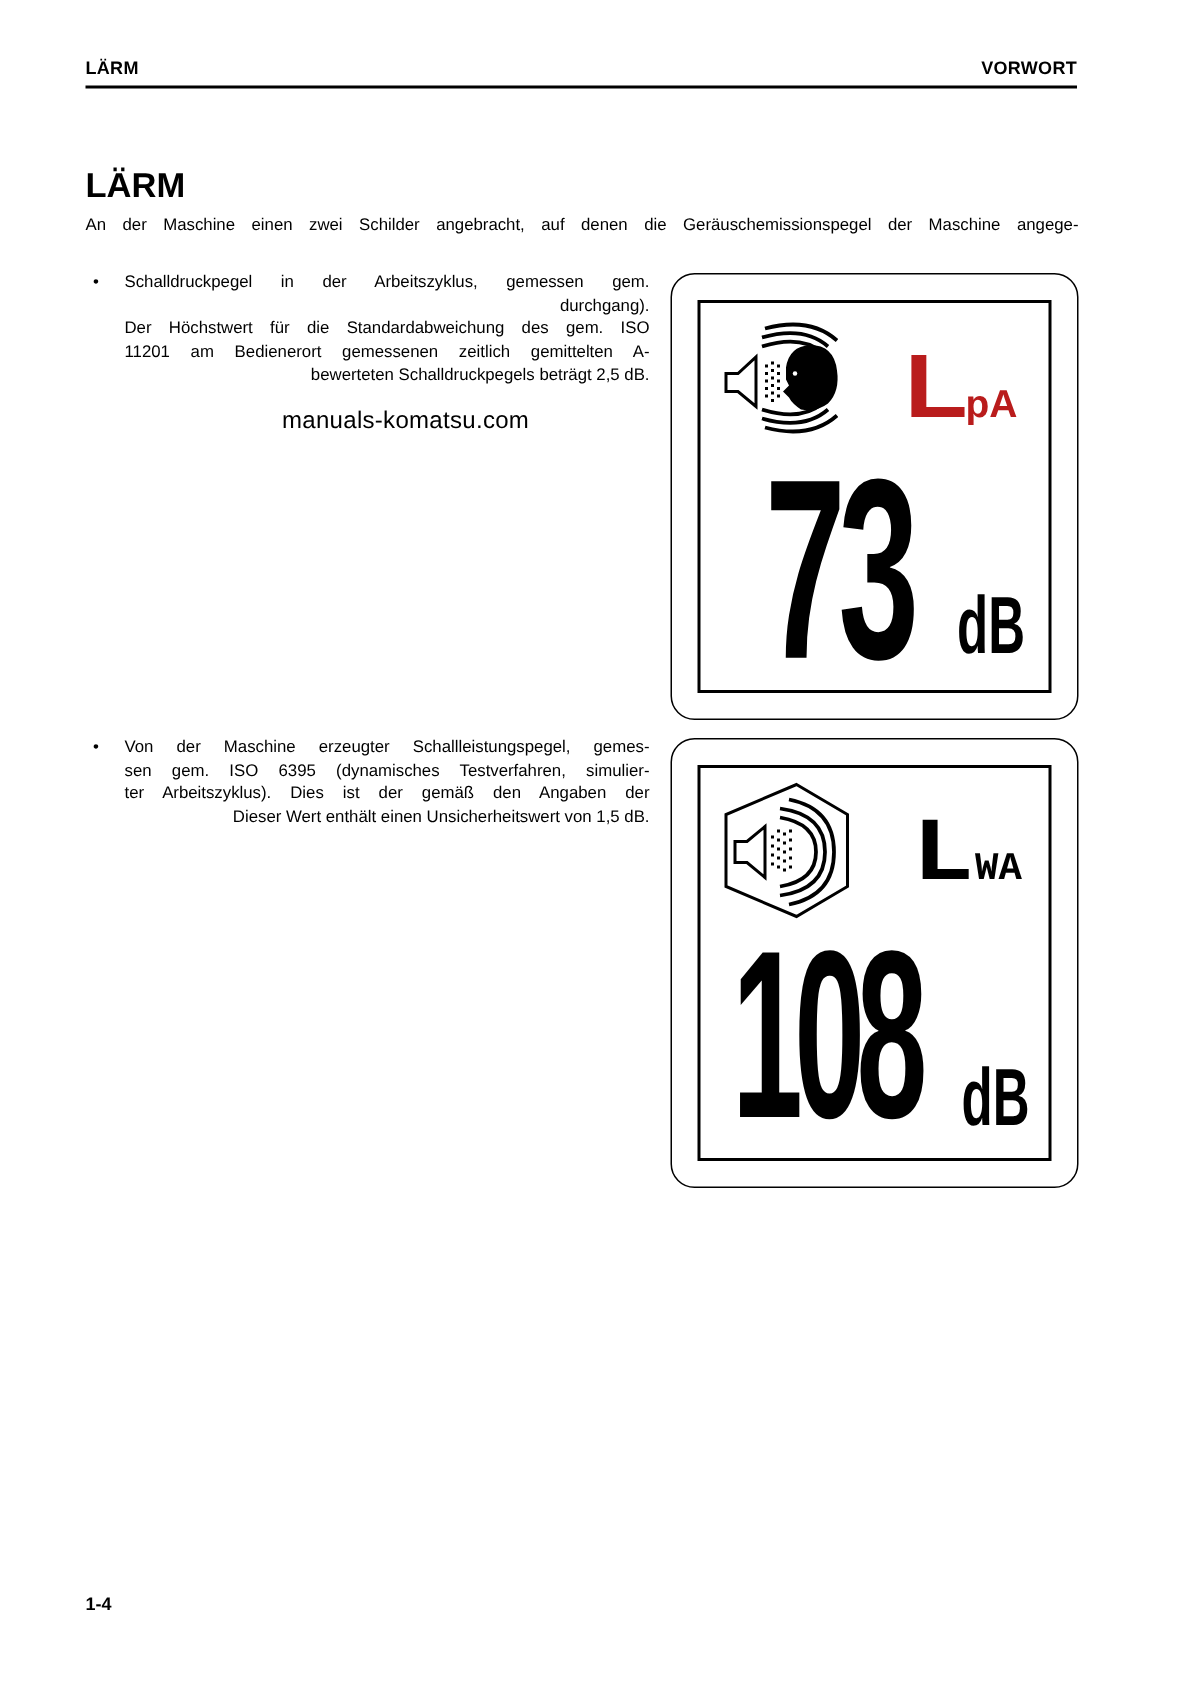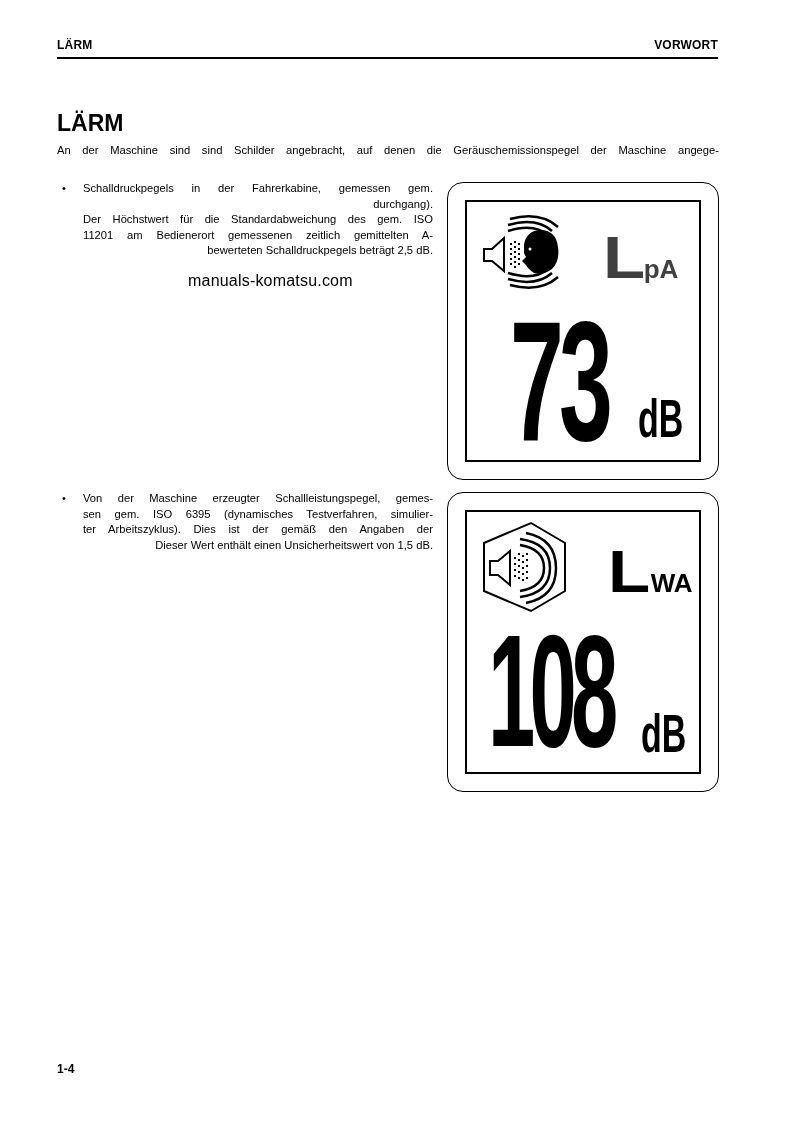--- a/index.html
+++ b/index.html
@@ -22,26 +22,26 @@
 </head>
 <body>
 
 <div class="hdr-left">LÄRM</div>
 <div class="hdr-right">VORWORT</div>
 <div class="hdr-rule"></div>
 
 <h1 class="title">LÄRM</h1>
 
 <div class="intro">
-  <span style="display:block;text-align:justify;text-align-last:justify;">An der Maschine sind sind Schilder angebracht, auf denen die Geräuschemissionspegel der Maschine angege-</span>
+  <span style="display:block;text-align:justify;text-align-last:justify;">An der Maschine einen zwei Schilder angebracht, auf denen die Geräuschemissionspegel der Maschine angege-</span>
 </div>
 
 <div class="bullet" style="top:181px;">•</div>
 <div class="btext" style="top:181px;">
-  <span class="line">Schalldruckpegels in der Fahrerkabine, gemessen gem.</span>
+  <span class="line">Schalldruckpegel in der Arbeitszyklus, gemessen gem.</span>
   <span class="last">durchgang).</span>
   <span class="line">Der Höchstwert für die Standardabweichung des gem. ISO</span>
   <span class="line">11201 am Bedienerort gemessenen zeitlich gemittelten A-</span>
   <span class="last">bewerteten Schalldruckpegels beträgt 2,5 dB.</span>
 </div>
 
 <div class="watermark">manuals-komatsu.com</div>
 
 <div class="bullet" style="top:491px;">•</div>
 <div class="btext" style="top:491px;">
@@ -77,21 +77,21 @@
       <path d="M76,62 Q78,48 92,47 Q108,47 110,64 Q112,78 104,86 Q96,92 86,90 Q80,86 78,82 L74,78 L78,74 L76,70 Z" fill="#000"></path>
       <circle cx="82" cy="66" r="1.5" fill="#fff"></circle>
       <path d="M60,42 Q88,34 104,48" fill="none" stroke="#000" stroke-width="2.5"></path>
       <path d="M60,48 Q86,40 100,52" fill="none" stroke="#000" stroke-width="2.5"></path>
       <path d="M62,36 Q92,28 110,44" fill="none" stroke="#000" stroke-width="2.5"></path>
       <path d="M60,96 Q88,104 104,90" fill="none" stroke="#000" stroke-width="2.5"></path>
       <path d="M60,90 Q86,98 100,86" fill="none" stroke="#000" stroke-width="2.5"></path>
       <path d="M62,102 Q92,110 110,94" fill="none" stroke="#000" stroke-width="2.5"></path>
     </g>
   </svg>
-  <div style="position:absolute;left:155px;top:40px;font-family:'Liberation Sans',sans-serif;font-weight:bold;color:#404040;white-space:nowrap;">
+  <div style="position:absolute;left:155px;top:40px;font-family:'Liberation Sans',sans-serif;font-weight:bold;color:#b91c1c;white-space:nowrap;">
     <span style="font-size:60px;letter-spacing:-2px;display:inline-block;transform:scaleX(1.15);transform-origin:left;">L</span><span style="font-size:26px;margin-left:6px;">pA</span>
   </div>
   <div style="position:absolute;left:62px;top:112px;font-family:'Liberation Sans',sans-serif;font-weight:bold;color:#000;white-space:nowrap;line-height:1;">
     <span style="font-size:118px;display:inline-block;transform:scaleY(1.45) scaleX(0.82);transform-origin:top left;letter-spacing:-6px;">73</span>
   </div>
   <div style="position:absolute;left:190px;top:205px;font-family:'Liberation Sans',sans-serif;font-weight:bold;font-size:40px;transform:scaleY(1.35) scaleX(0.85);transform-origin:top left;">dB</div>
 </div>
 
 <div class="sign" style="top:492px;height:298px;">
   <div class="sign-inner"></div>
@@ -118,21 +118,21 @@
           <rect x="78" y="66" width="2" height="2"></rect>
           <rect x="78" y="72" width="2" height="2"></rect>
           <rect x="78" y="78" width="2" height="2"></rect>
           <rect x="78" y="84" width="2" height="2"></rect>
       </g>
       <path d="M72,52 Q96,56 96,75 Q96,94 72,98" fill="none" stroke="#000" stroke-width="2.5"></path>
       <path d="M72,46 Q102,50 102,75 Q102,100 72,104" fill="none" stroke="#000" stroke-width="2.5"></path>
       <path d="M78,40 Q108,46 108,75 Q108,104 78,110" fill="none" stroke="#000" stroke-width="2.5"></path>
     </g>
   </svg>
-  <div style="position:absolute;left:160px;top:44px;font-family:Liberation Sans, sans-serif;font-weight:bold;color:#000;white-space:nowrap;">
+  <div style="position:absolute;left:160px;top:44px;font-family:Liberation Mono, monospace;font-weight:bold;color:#000;white-space:nowrap;">
     <span style="font-size:60px;display:inline-block;transform:scaleX(1.15);transform-origin:left;">L</span><span style="font-size:26px;margin-left:6px;">WA</span>
   </div>
   <div style="position:absolute;left:20px;top:118px;font-family:'Liberation Sans',sans-serif;font-weight:bold;color:#000;white-space:nowrap;line-height:1;margin-left:20px;">
     <span style="font-size:118px;display:inline-block;transform:scaleY(1.35) scaleX(0.72);transform-origin:top left;letter-spacing:-8px;">108</span>
   </div>
   <div style="position:absolute;left:193px;top:210px;font-family:'Liberation Sans',sans-serif;font-weight:bold;font-size:40px;transform:scaleY(1.35) scaleX(0.85);transform-origin:top left;">dB</div>
 </div>
 
 <div class="footer">1-4</div>
 

